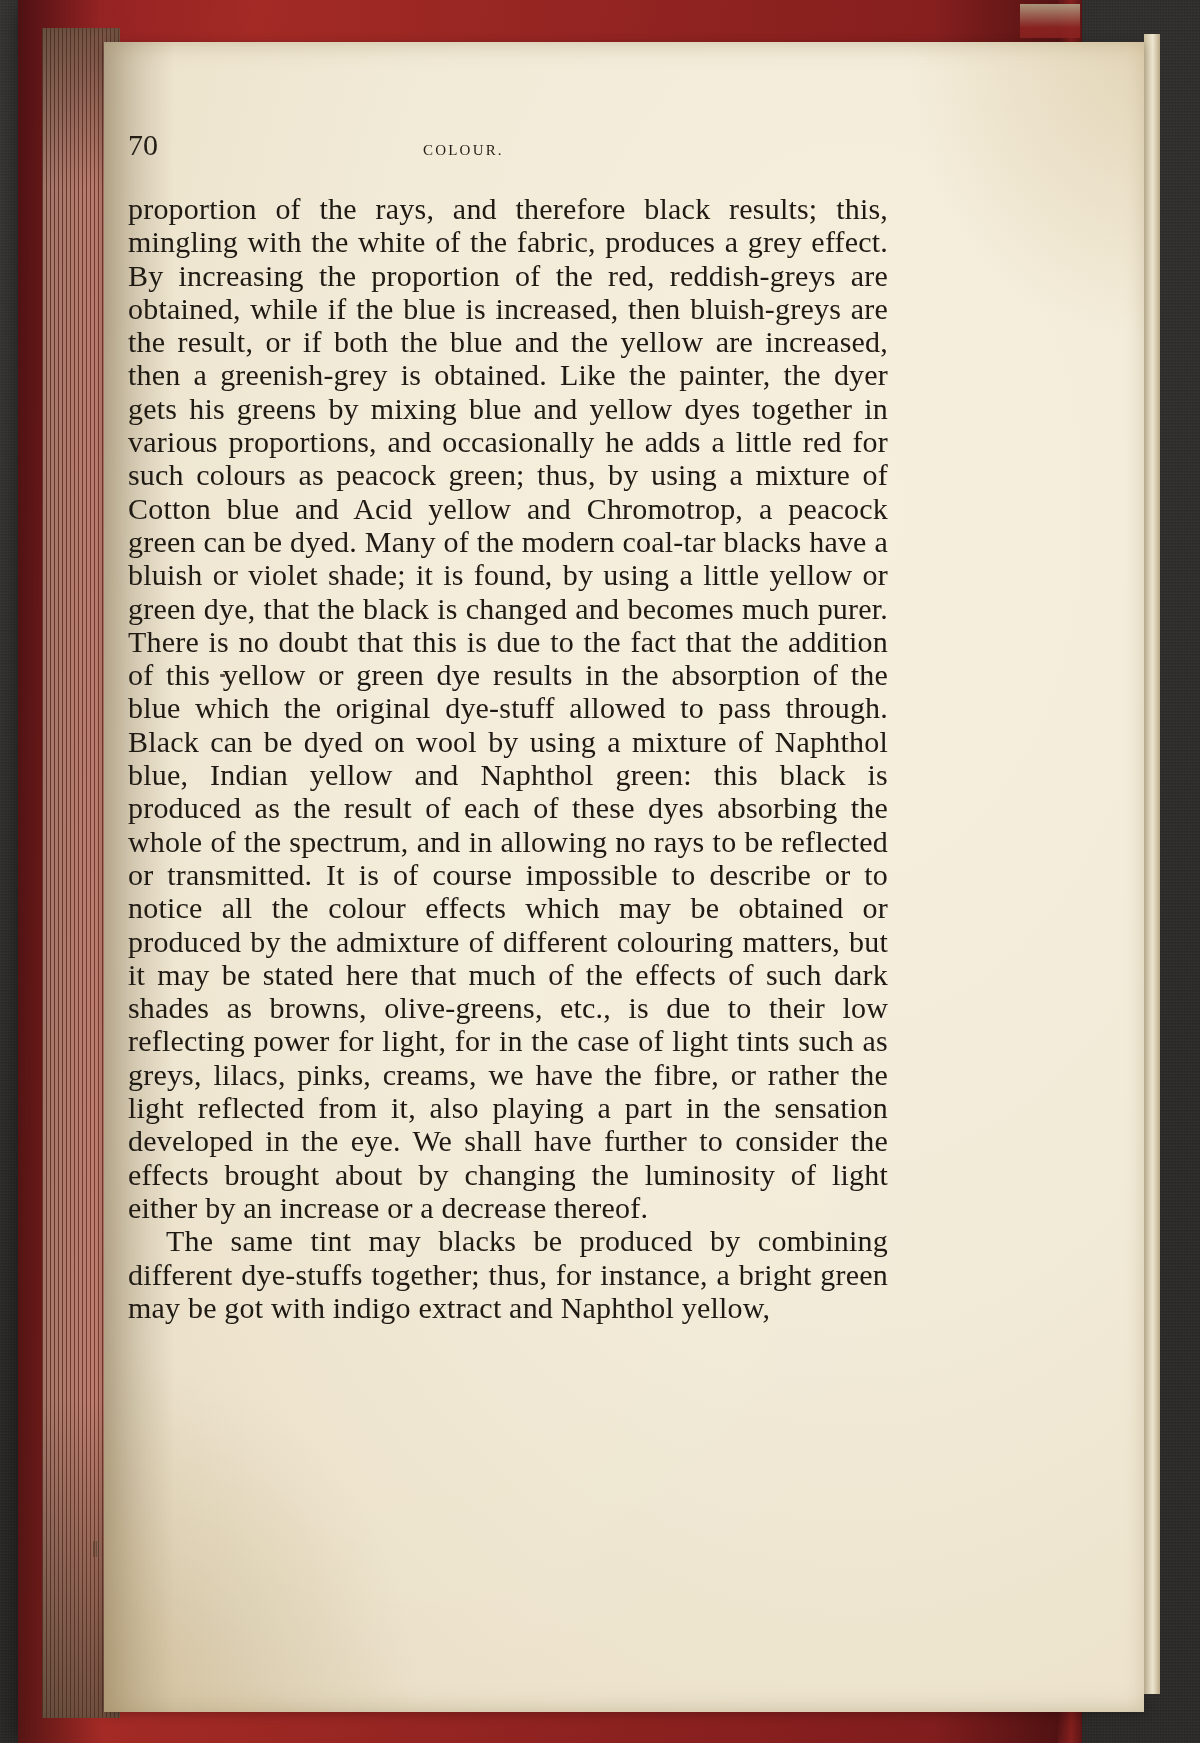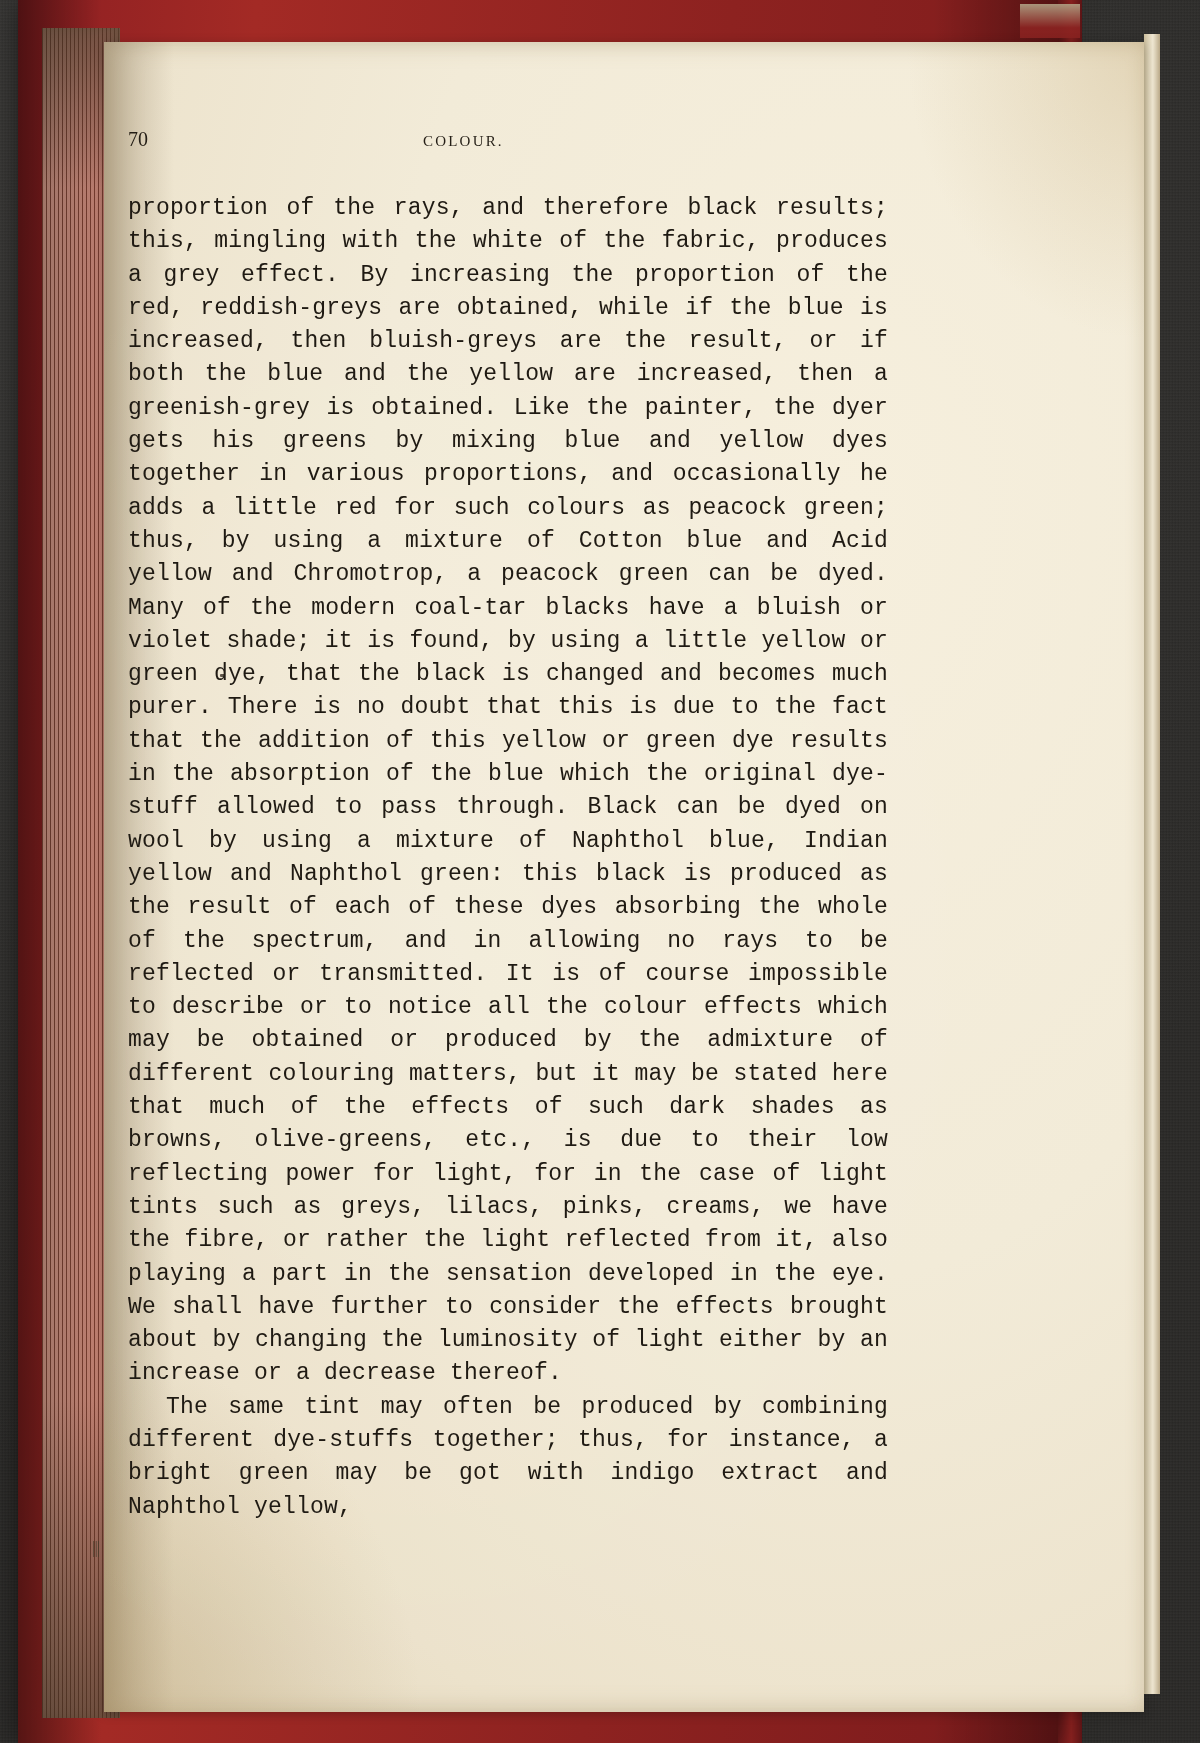--- a/index.html
+++ b/index.html
@@ -165,40 +165,40 @@
     top: 128px;
     width: 760px;
   }
   .header-row {
     display: flex;
     align-items: baseline;
     margin-bottom: 38px;
     height: 26px;
   }
   .folio {
-    font-size: 20px;
+    font-size: 30px;
     color: #241e16;
     width: 120px;
     font-family: "Liberation Serif", serif;
   }
   .running-head {
     flex: 1;
     text-align: left;
     padding-left: 175px;
     font-size: 15px;
     letter-spacing: 2.2px;
     color: #241e16;
     font-family: "Liberation Serif", serif;
   }
   .body-text {
-    font-size: 23px;
+    font-size: 30px;
     line-height: 33.3px;
     text-align: justify;
     color: #1f1a13;
-    font-family: Liberation Mono, monospace;
+    font-family: Liberation Serif, serif;
     letter-spacing: .2px;
   }
   .body-text p {
     margin: 0;
   }
   .body-text p.indent {
     text-indent: 38px;
   }
   
   .ink-fade {
@@ -244,17 +244,17 @@
     <div class="stray-dot"></div>
   </div>
 
   <div class="text-col">
     <div class="header-row">
       <div class="folio">70</div>
       <div class="running-head">COLOUR.</div>
     </div>
     <div class="body-text">
       <p>proportion of the rays, and therefore black results; this, mingling with the white of the fabric, produces a grey effect. By increasing the proportion of the red, reddish-greys are obtained, while if the blue is increased, then bluish-greys are the result, or if both the blue and the yellow are increased, then a greenish-grey is obtained.   Like the painter, the dyer gets his greens by mixing blue and yellow dyes together in various proportions, and occasionally he adds a little red for such colours as peacock green; thus, by using a mixture of Cotton blue and Acid yellow and Chromotrop, a peacock green can be dyed.   Many of the modern coal-tar blacks have a bluish or violet shade; it is found, by using a little yellow or green dye, that the black is changed and becomes much purer.   There is no doubt that this is due to the fact that the addition of this yellow or green dye results in the absorption of the blue which the original dye-stuff allowed to pass through.   Black can be dyed on wool by using a mixture of Naphthol blue, Indian yellow and Naphthol green: this black is produced as the result of each of these dyes absorbing the whole of the spectrum, and in allowing no rays to be reflected or transmitted.   It is of course impossible to describe or to notice all the colour effects which may be obtained or produced by the admixture of different colouring matters, but it may be stated here that much of the effects of such dark shades as browns, olive-greens, etc., is due to their low reflecting power for light, for in the case of light tints such as greys, lilacs, pinks, creams, we have the fibre, or rather the light reflected from it, also playing a part in the sensation developed in the eye.   We shall have further to consider the effects brought about by changing the luminosity of light either by an increase or a decrease thereof.</p>
-      <p class="indent">The same tint may often be produced by combining different dye-stuffs together; thus, for instance, a bright green may be got with indigo extract and Naphthol yellow,</p>
+      <p class="indent">The same tint may blacks be produced by combining different dye-stuffs together; thus, for instance, a bright green may be got with indigo extract and Naphthol yellow,</p>
     </div>
   </div>
 
 </div>
 
 </body></html>

